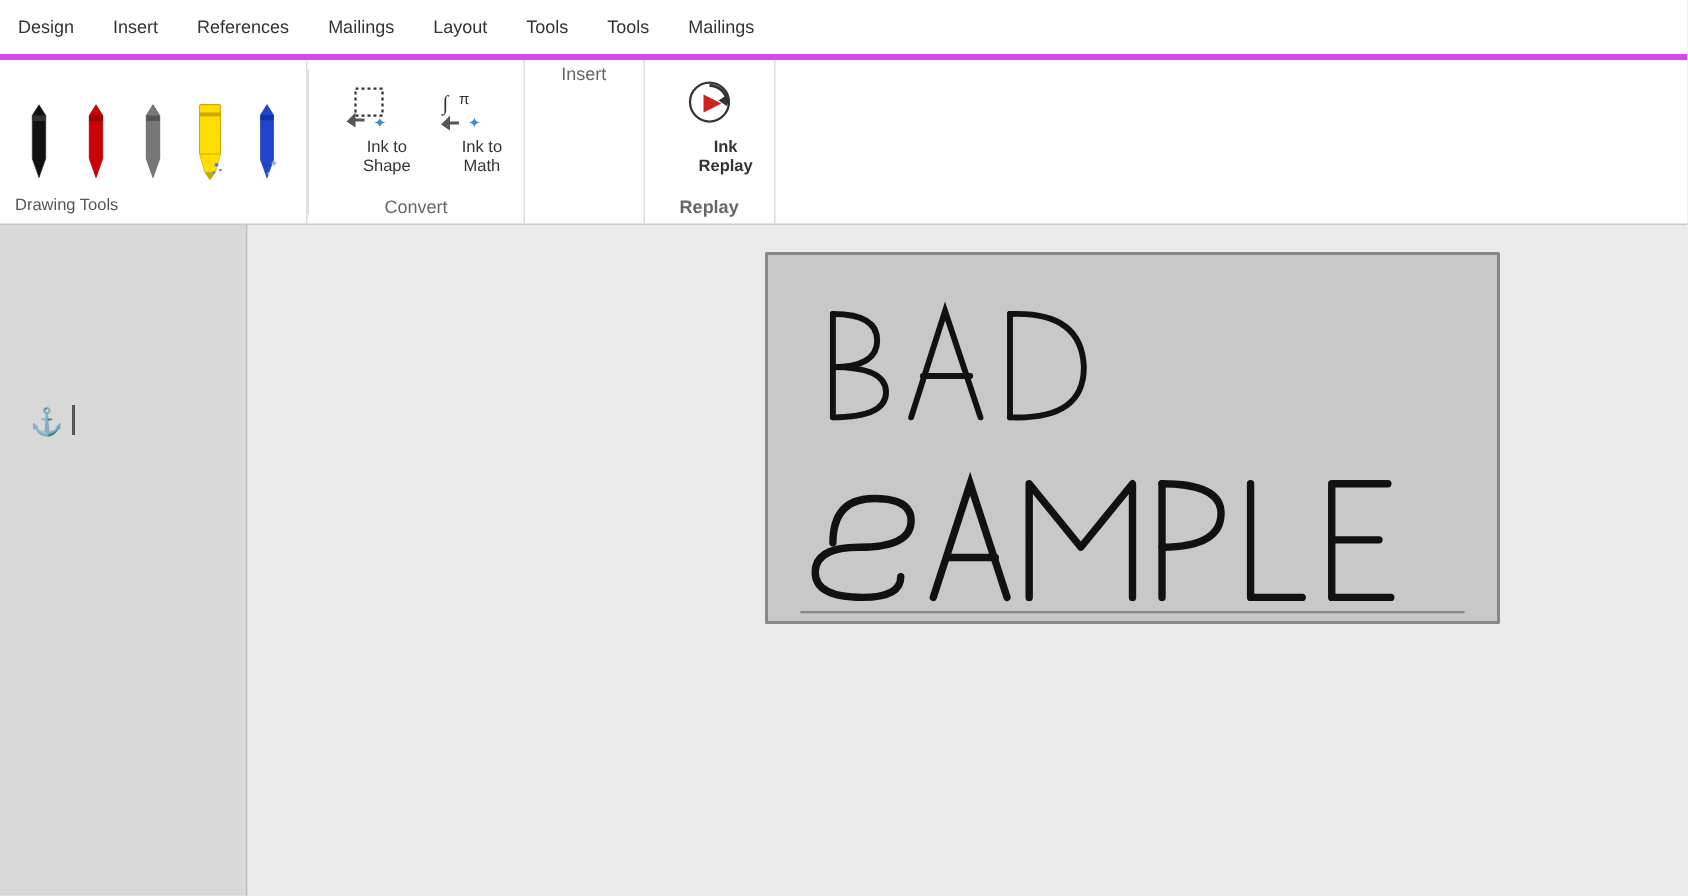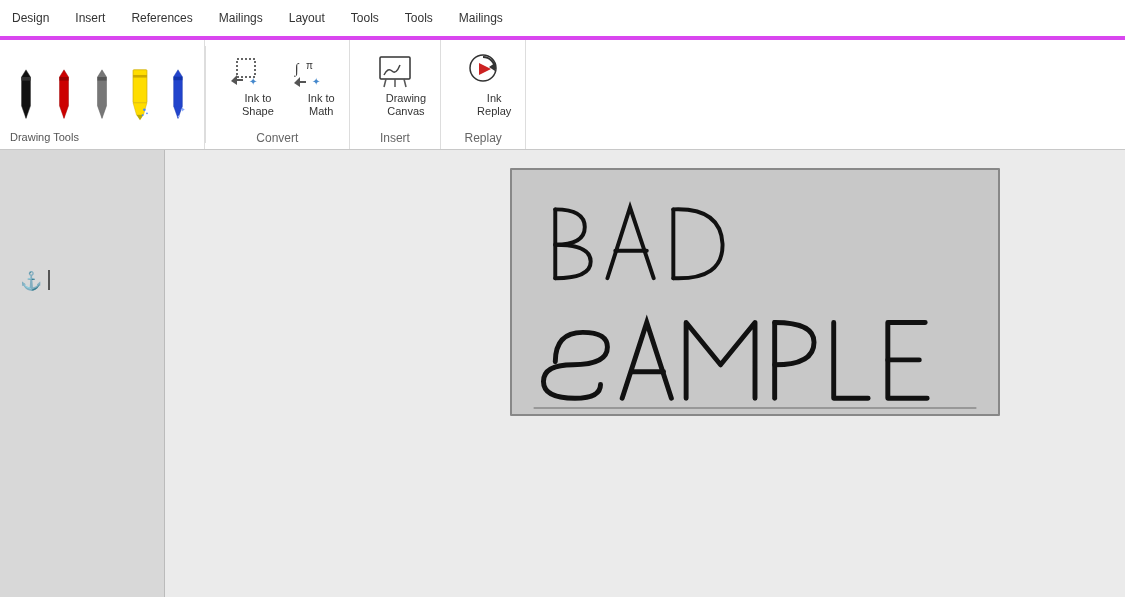--- a/index.html
+++ b/index.html
@@ -306,42 +306,24 @@
             <text x="20" y="34" fill="#4488cc" font-size="10">✦</text>
           </svg>
         </div>
         <span class="ribbon-btn-label">Ink to<br>Math</span>
       </div>
     </div>
     <div class="section-footer">Convert</div>
   </div>
 
   <div class="section-wrap" style="min-width:80px;">
-    <div class="section-content">
-
-      <div class="ribbon-btn">
-        <div class="ribbon-btn-icon">
-          <svg width="38" height="38" viewBox="0 0 38 38">
-
-            <rect x="4" y="6" width="30" height="22" fill="none" stroke="#333" stroke-width="1.5" rx="1"></rect>
-
-            <path d="M8 24 Q12 16 16 20 Q20 24 24 14" fill="none" stroke="#444" stroke-width="1.5"></path>
-
-            <line x1="10" y1="28" x2="8" y2="36" stroke="#555" stroke-width="1.5"></line>
-            <line x1="28" y1="28" x2="30" y2="36" stroke="#555" stroke-width="1.5"></line>
-            <line x1="19" y1="28" x2="19" y2="36" stroke="#555" stroke-width="1.5"></line>
-          </svg>
-        </div>
-        <span class="ribbon-btn-label">Drawing<br>Canvas</span>
-      </div>
-    </div>
     <div class="section-footer">Insert</div>
   </div>
 
-  <div class="section-wrap" style="min-width:74px;">
+  <div class="section-wrap" style="min-width:74px;font-weight:bold;">
     <div class="section-content">
 
       <div class="ribbon-btn">
         <div class="ribbon-btn-icon">
           <svg width="36" height="38" viewBox="0 0 36 38">
 
             <circle cx="18" cy="17" r="13" fill="none" stroke="#333" stroke-width="1.5"></circle>
 
             <path d="M18 6 A12 12 0 0 1 30 18" fill="none" stroke="#333" stroke-width="2"></path>
             <polygon points="30,12 30,20 24,16" fill="#333"></polygon>

